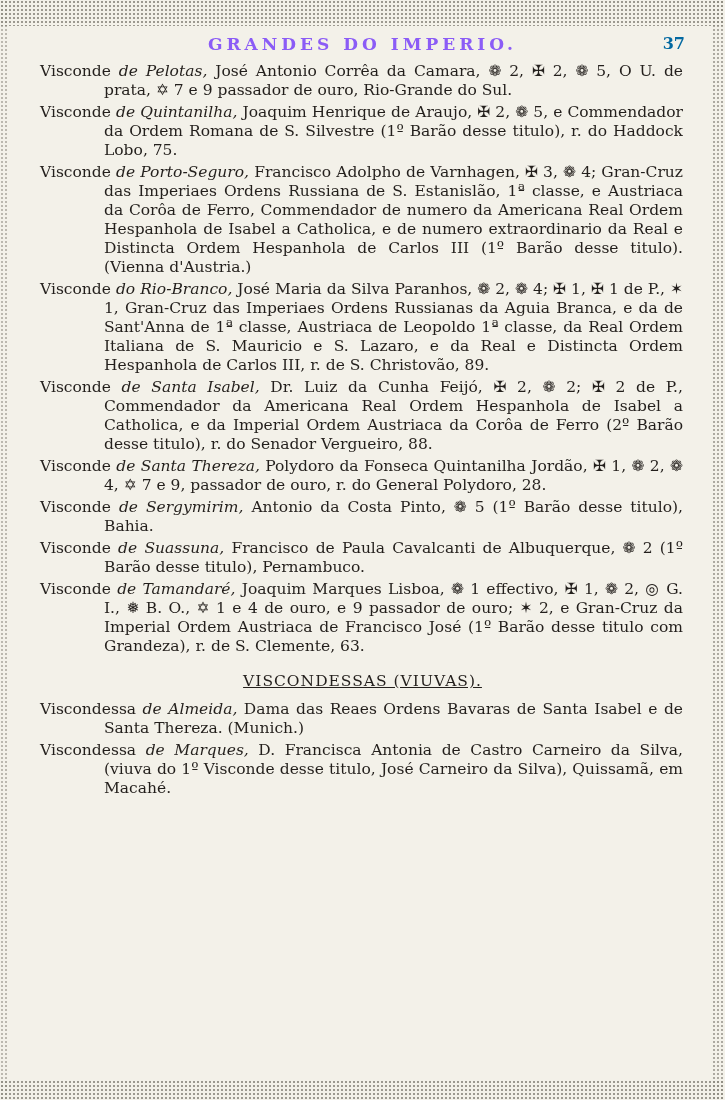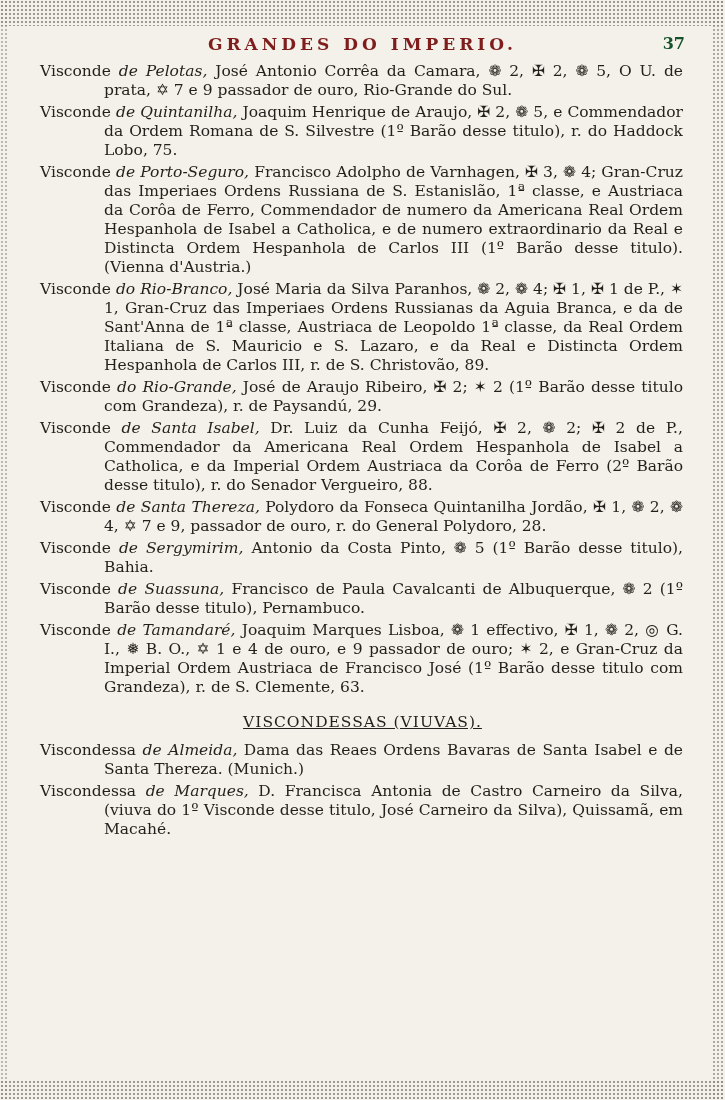--- a/index.html
+++ b/index.html
@@ -16,25 +16,25 @@
     background-size:4px 4px;
   }
   .ht-top{top:0;left:0;right:0;height:26px}
   .ht-bottom{bottom:0;left:0;right:0;height:20px}
   .ht-left{top:0;bottom:0;left:0;width:8px;opacity:.55}
   .ht-right{top:0;bottom:0;right:0;width:13px;opacity:.7}
 
   .header{
     position:absolute;top:34px;left:0;width:100%;
     text-align:center;font-weight:bold;font-size:17px;letter-spacing:4px;
-    color:#7f1d1d;
+    color:#8b5cf6;
   }
   .pagenum{
     position:absolute;top:34px;right:40px;
-    font-weight:bold;font-size:16px;color:#14532d;letter-spacing:0;
+    font-weight:bold;font-size:16px;color:#0369a1;letter-spacing:0;
   }
 
   .content{
     position:absolute;top:62px;left:26px;right:26px;
   }
   .entry{
     margin:0 16px 3px 0;
     font-size:15.5px;line-height:19px;
     padding-left:78px;text-indent:-64px;
     text-align:justify;
@@ -56,21 +56,20 @@
 
 <div class="header">GRANDES DO IMPERIO.</div>
 <div class="pagenum">37</div>
 
 <div class="content">
   <div id="viscondes-list">
       <p class="entry"><span class="etitle">Visconde </span><span class="ename">de Pelotas, </span><span class="ebody">José Antonio Corrêa da Camara, ❁ 2, ✠ 2, ❁ 5, O U. de prata, ✡ 7 e 9 passador de ouro, Rio-Grande do Sul.</span></p>
       <p class="entry"><span class="etitle">Visconde </span><span class="ename">de Quintanilha, </span><span class="ebody">Joaquim Henrique de Araujo, ✠ 2, ❁ 5, e Commendador da Ordem Romana de S. Silvestre (1º Barão desse titulo), r. do Haddock Lobo, 75.</span></p>
       <p class="entry"><span class="etitle">Visconde </span><span class="ename">de Porto-Seguro, </span><span class="ebody">Francisco Adolpho de Varnhagen, ✠ 3, ❁ 4; Gran-Cruz das Imperiaes Ordens Russiana de S. Estanislão, 1ª classe, e Austriaca da Corôa de Ferro, Commendador de numero da Americana Real Ordem Hespanhola de Isabel a Catholica, e de numero extraordinario da Real e Distincta Ordem Hespanhola de Carlos III (1º Barão desse titulo). (Vienna d'Austria.)</span></p>
       <p class="entry"><span class="etitle">Visconde </span><span class="ename">do Rio-Branco, </span><span class="ebody">José Maria da Silva Paranhos, ❁ 2, ❁ 4; ✠ 1, ✠ 1 de P., ✶ 1, Gran-Cruz das Imperiaes Ordens Russianas da Aguia Branca, e da de Sant'Anna de 1ª classe, Austriaca de Leopoldo 1ª classe, da Real Ordem Italiana de S. Mauricio e S. Lazaro, e da Real e Distincta Ordem Hespanhola de Carlos III, r. de S. Christovão, 89.</span></p>
-      <p class="entry"><span class="etitle">Visconde </span><span class="ename">do Rio-Grande, </span><span class="ebody">José de Araujo Ribeiro, ✠ 2; ✶ 2 (1º Barão desse titulo com Grandeza), r. de Paysandú, 29.</span></p>
       <p class="entry"><span class="etitle">Visconde </span><span class="ename">de Santa Isabel, </span><span class="ebody">Dr. Luiz da Cunha Feijó, ✠ 2, ❁ 2; ✠ 2 de P., Commendador da Americana Real Ordem Hespanhola de Isabel a Catholica, e da Imperial Ordem Austriaca da Corôa de Ferro (2º Barão desse titulo), r. do Senador Vergueiro, 88.</span></p>
       <p class="entry"><span class="etitle">Visconde </span><span class="ename">de Santa Thereza, </span><span class="ebody">Polydoro da Fonseca Quintanilha Jordão, ✠ 1, ❁ 2, ❁ 4, ✡ 7 e 9, passador de ouro, r. do General Polydoro, 28.</span></p>
       <p class="entry"><span class="etitle">Visconde </span><span class="ename">de Sergymirim, </span><span class="ebody">Antonio da Costa Pinto, ❁ 5 (1º Barão desse titulo), Bahia.</span></p>
       <p class="entry"><span class="etitle">Visconde </span><span class="ename">de Suassuna, </span><span class="ebody">Francisco de Paula Cavalcanti de Albuquerque, ❁ 2 (1º Barão desse titulo), Pernambuco.</span></p>
       <p class="entry"><span class="etitle">Visconde </span><span class="ename">de Tamandaré, </span><span class="ebody">Joaquim Marques Lisboa, ❁ 1 effectivo, ✠ 1, ❁ 2, ◎ G. I., ❅ B. O., ✡ 1 e 4 de ouro, e 9 passador de ouro; ✶ 2, e Gran-Cruz da Imperial Ordem Austriaca de Francisco José (1º Barão desse titulo com Grandeza), r. de S. Clemente, 63.</span></p>
     </div>
   <div class="section-heading">VISCONDESSAS (VIUVAS).</div>
   <div id="viscondessas-list">
       <p class="entry"><span class="etitle">Viscondessa </span><span class="ename">de Almeida, </span><span class="ebody">Dama das Reaes Ordens Bavaras de Santa Isabel e de Santa Thereza. (Munich.)</span></p>
       <p class="entry"><span class="etitle">Viscondessa </span><span class="ename">de Marques, </span><span class="ebody">D. Francisca Antonia de Castro Carneiro da Silva, (viuva do 1º Visconde desse titulo, José Carneiro da Silva), Quissamã, em Macahé.</span></p>

